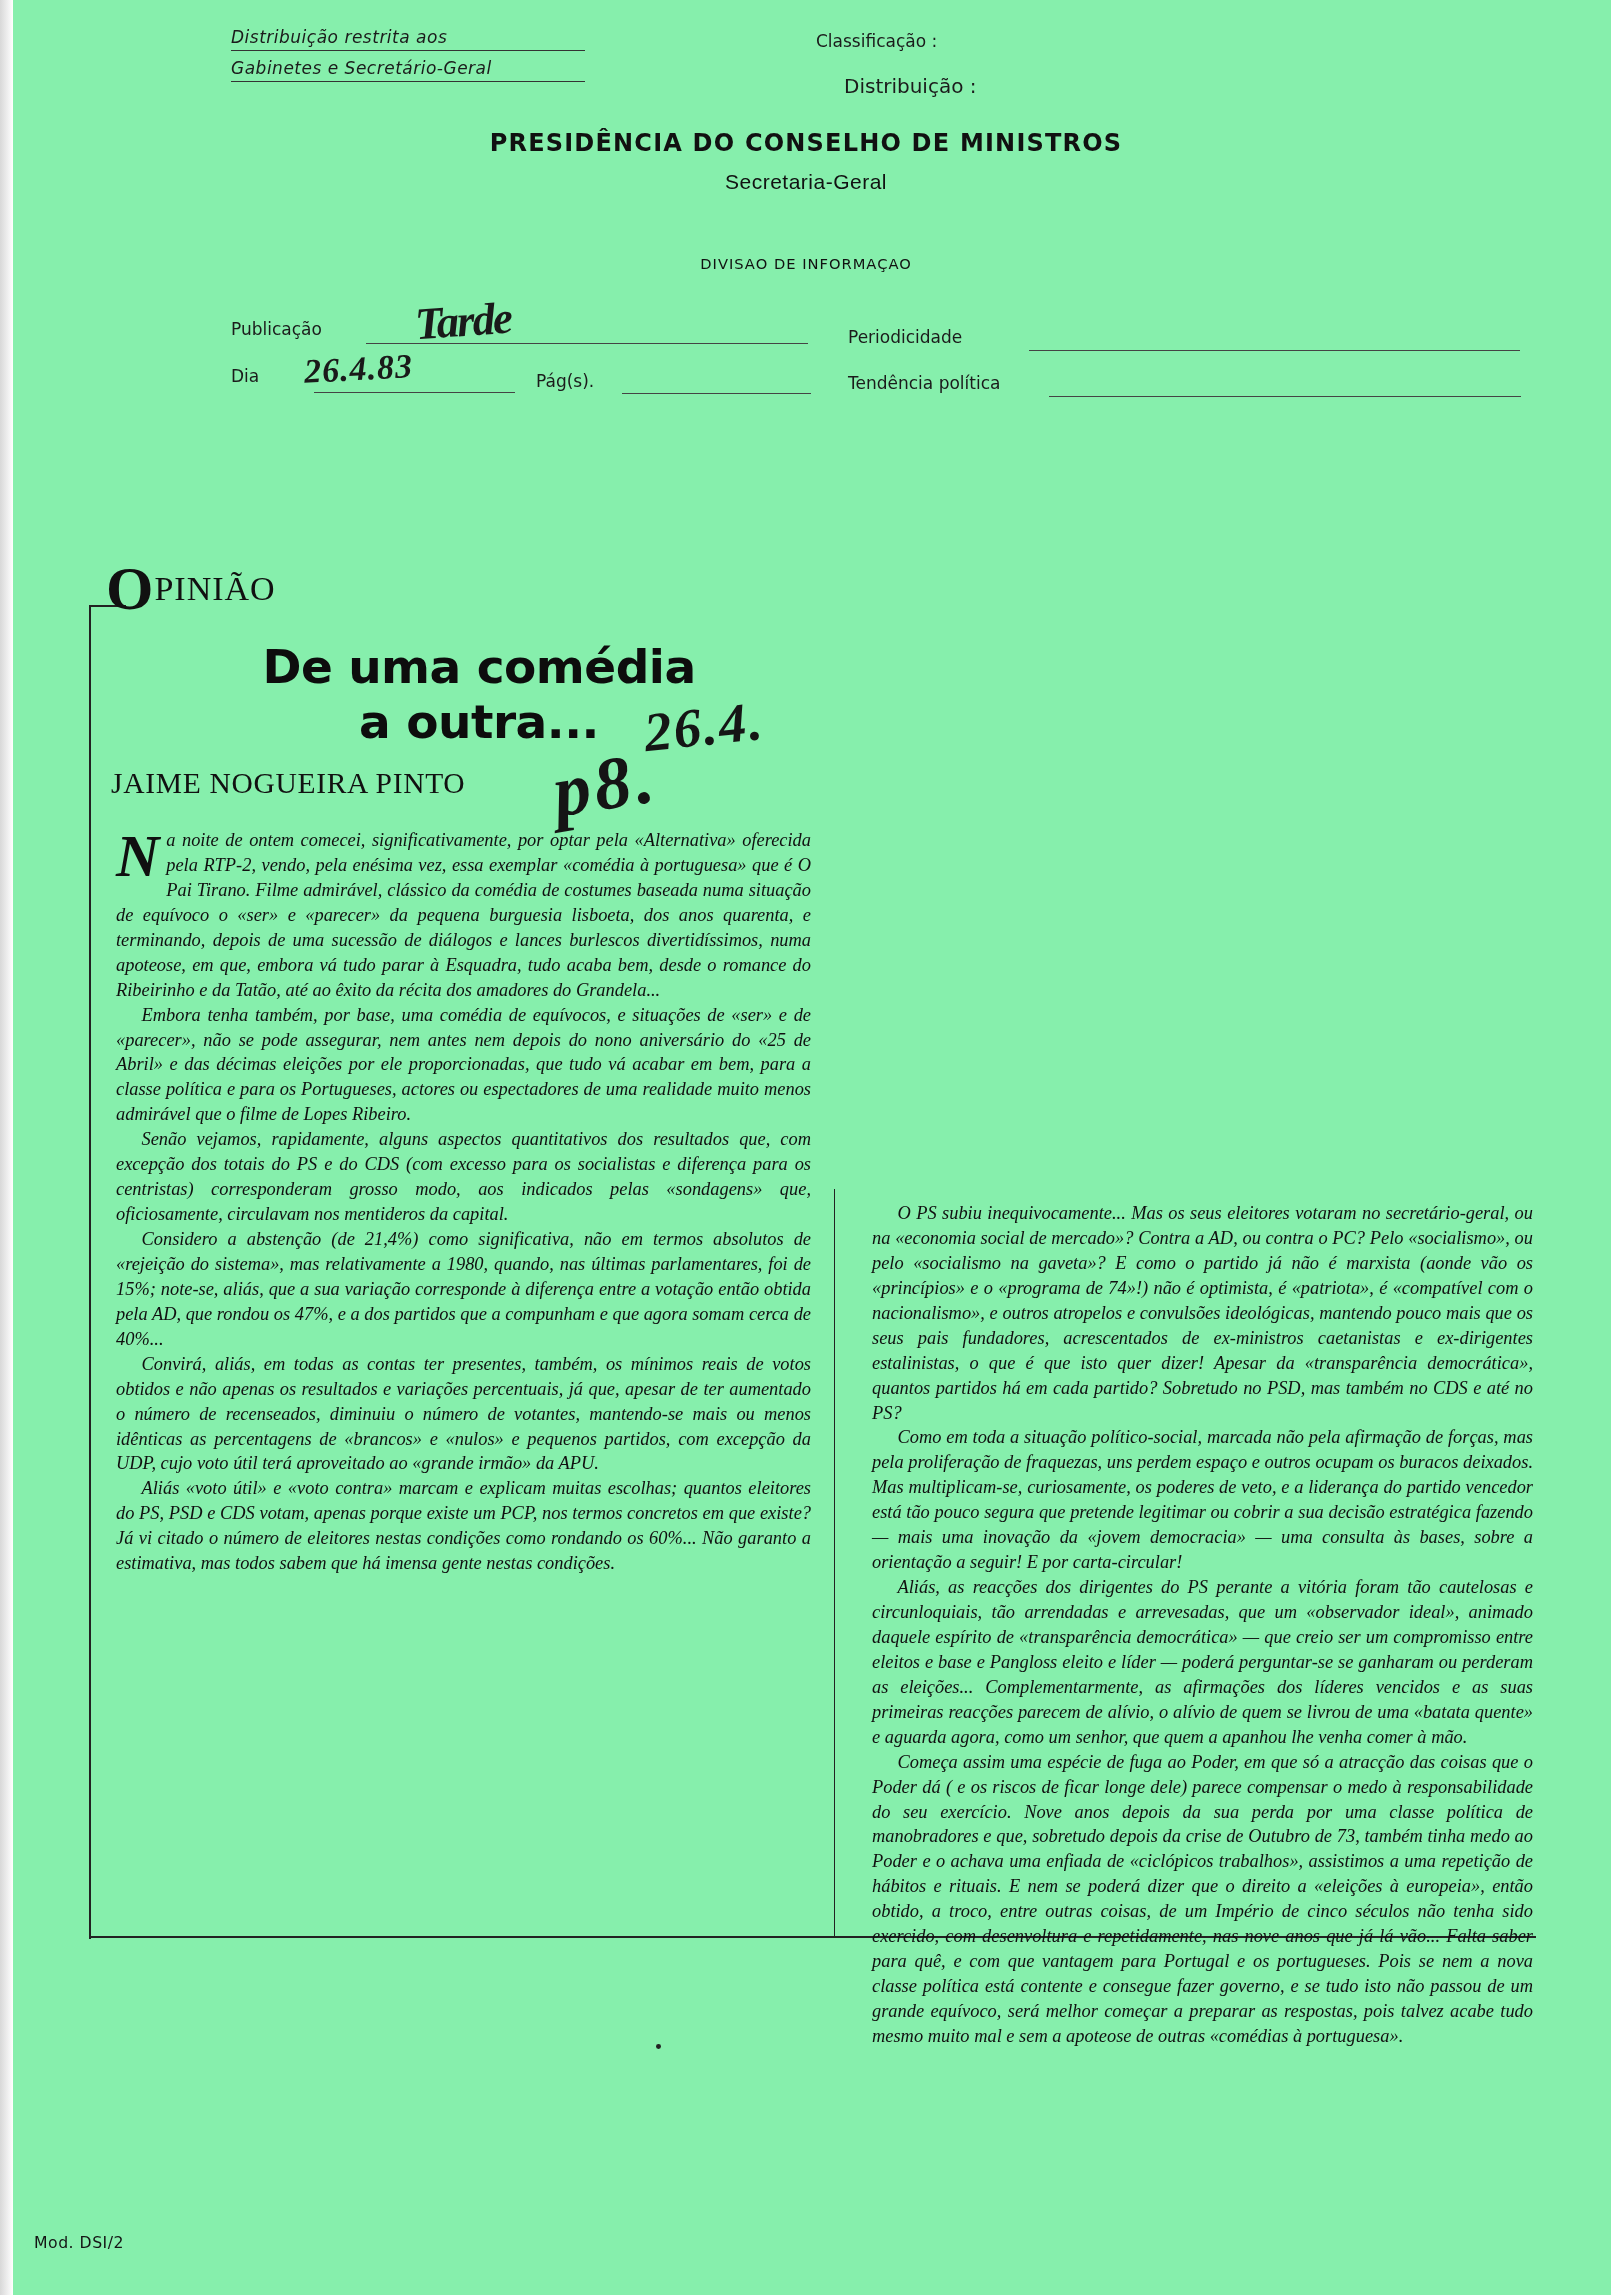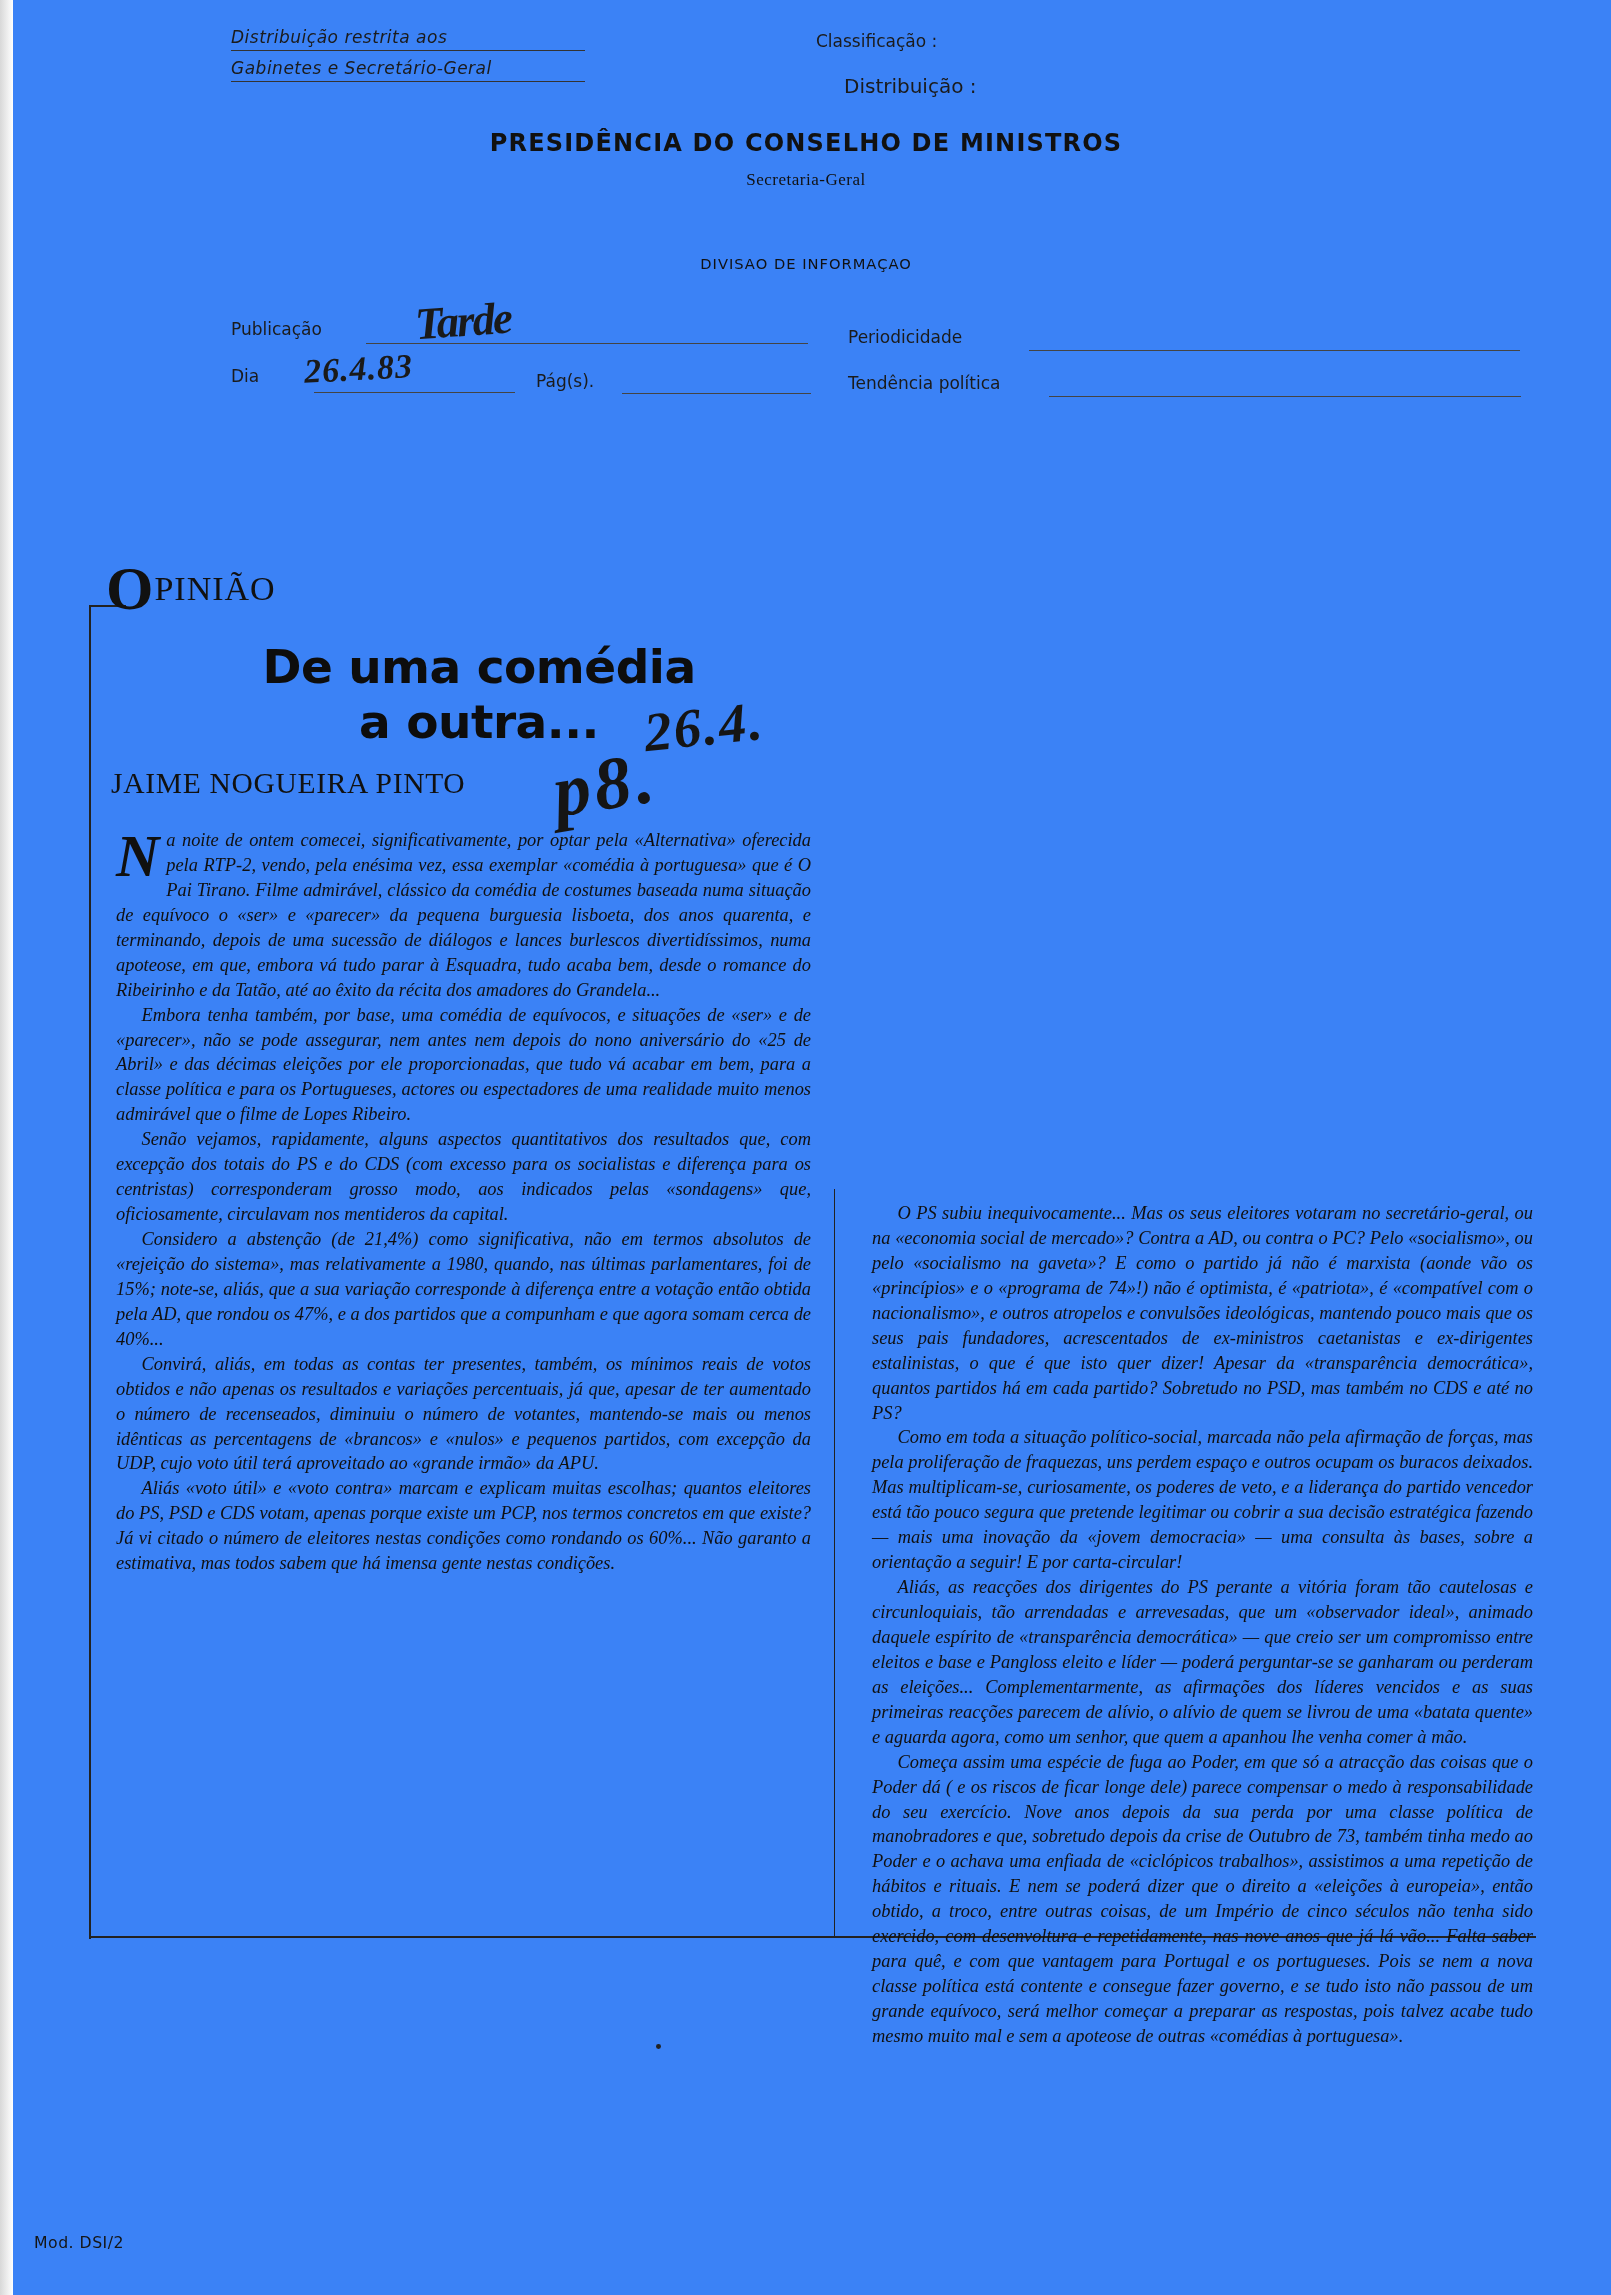--- a/index.html
+++ b/index.html
@@ -12,21 +12,21 @@
     height: 2295px;
     font-family: "Liberation Serif", serif;
     color: #111;
     position: relative;
     overflow: hidden;
   }
   .page {
     position: relative;
     width: 1612px;
     height: 2295px;
-    background: #3b82f6;
+    background: #86efac;
   }
 
   
   .header {
     position: absolute;
     top: 0;
     left: 0;
     width: 1612px;
     height: 442px;
   }
@@ -79,22 +79,22 @@
     font-size: 24px;
     letter-spacing: 1.2px;
     color: #111;
   }
   .org-sub {
     position: absolute;
     top: 170px;
     left: 0;
     width: 1612px;
     text-align: center;
-    font-family: Liberation Serif, serif;
-    font-size: 17px;
+    font-family: Liberation Sans, sans-serif;
+    font-size: 21px;
     letter-spacing: 0.5px;
     color: #111;
   }
   .org-dir {
     position: absolute;
     top: 209px;
     left: 0;
     width: 1612px;
     text-align: center;
     font-family: "DejaVu Sans", sans-serif;

